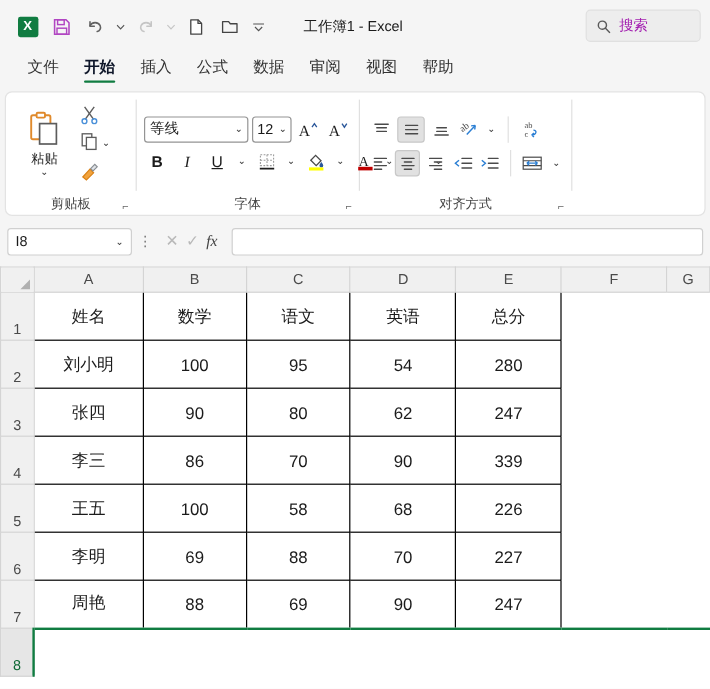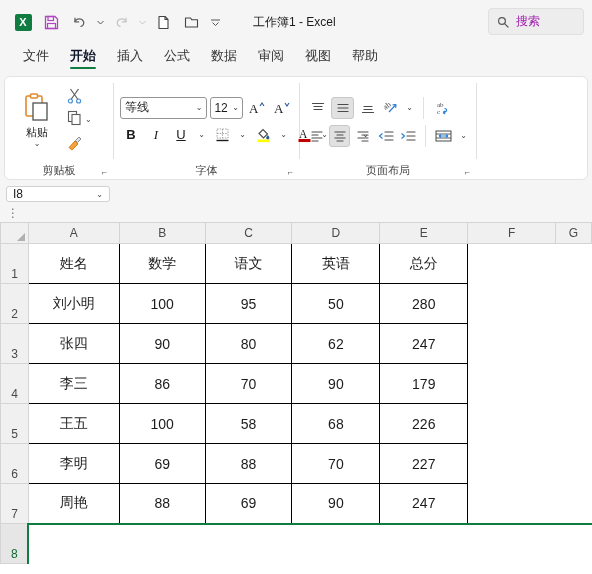--- a/index.html
+++ b/index.html
@@ -111,21 +111,21 @@
   .arow { display: flex; align-items: center; gap: 2px; }
   .abtn {
     width: 23px; height: 22px; display: flex; align-items: center;
     justify-content: center; border-radius: 3px;
   }
   .abtn.sel { background: #e1e1e1; border: 1px solid #c8c8c8; }
 
   
   .fbar {
     position: absolute; left: 0; right: 0; top: 186px; height: 30px;
-    display: flex; align-items: flex-start; padding: 0 6px; gap: 4px; background:#f5f5f5;flex-direction:column;
+    display: flex; align-items: center; padding: 0 6px; gap: 4px; background:#f5f5f5;
   }
   .namebox {
     width: 104px; height: 23px; background: #fff; border: 1px solid #d0d0d0;
     border-radius: 3px; display: flex; align-items: center; justify-content: space-between;
     padding: 0 6px; font-size: 12px; color: #1b1b1b;
   }
   .fdots { width: 14px; text-align: center; color: #777; font-size: 12px; letter-spacing: 0; }
   .fb-icons { display: flex; align-items: center; gap: 6px; padding: 0 6px; }
   .fb-icons span { font-size: 13px; color: #b9b9b9; }
   .fx { font-style: italic; font-family: "Liberation Serif", serif; font-size: 14px; color: #444 !important; }
@@ -442,21 +442,21 @@
                 <rect x="2" y="3" width="15" height="10" fill="none" stroke="#4a4a4a" stroke-width="1"></rect>
                 <path d="M2 6H17M2 10H17" stroke="#4a4a4a" stroke-width="0.9"></path>
                 <path d="M5 8 H14 M5 8 L7 6.3 M5 8 L7 9.7 M14 8 L12 6.3 M14 8 L12 9.7" fill="none" stroke="#2b7fd4" stroke-width="1.1"></path>
               </svg>
             </div>
             <div class="ibtn sm">⌄</div>
           </div>
         </div>
       </div>
       <div class="group-label">
-        <span>页面布局</span>
+        <span>对齐方式</span>
         <span class="dlg">⌐</span>
       </div>
     </div>
 
     <div class="vsep"></div>
   </div>
 
   <div class="fbar">
     <div class="namebox">
       <span>I8</span>
@@ -504,21 +504,21 @@
         <td class="cell bordered">总分</td>
         <td class="cell empty"></td>
         <td class="cell empty"></td>
       </tr>
 
       <tr>
         <th class="rowhdr">2</th>
         <td class="cell bordered">刘小明</td>
         <td class="cell bordered">100</td>
         <td class="cell bordered">95</td>
-        <td class="cell bordered">50</td>
+        <td class="cell bordered">54</td>
         <td class="cell bordered">280</td>
         <td class="cell empty"></td>
         <td class="cell empty"></td>
       </tr>
 
       <tr>
         <th class="rowhdr">3</th>
         <td class="cell bordered">张四</td>
         <td class="cell bordered">90</td>
         <td class="cell bordered">80</td>
@@ -527,21 +527,21 @@
         <td class="cell empty"></td>
         <td class="cell empty"></td>
       </tr>
 
       <tr>
         <th class="rowhdr">4</th>
         <td class="cell bordered">李三</td>
         <td class="cell bordered">86</td>
         <td class="cell bordered">70</td>
         <td class="cell bordered">90</td>
-        <td class="cell bordered">179</td>
+        <td class="cell bordered">339</td>
         <td class="cell empty"></td>
         <td class="cell empty"></td>
       </tr>
 
       <tr>
         <th class="rowhdr">5</th>
         <td class="cell bordered">王五</td>
         <td class="cell bordered">100</td>
         <td class="cell bordered">58</td>
         <td class="cell bordered">68</td>

